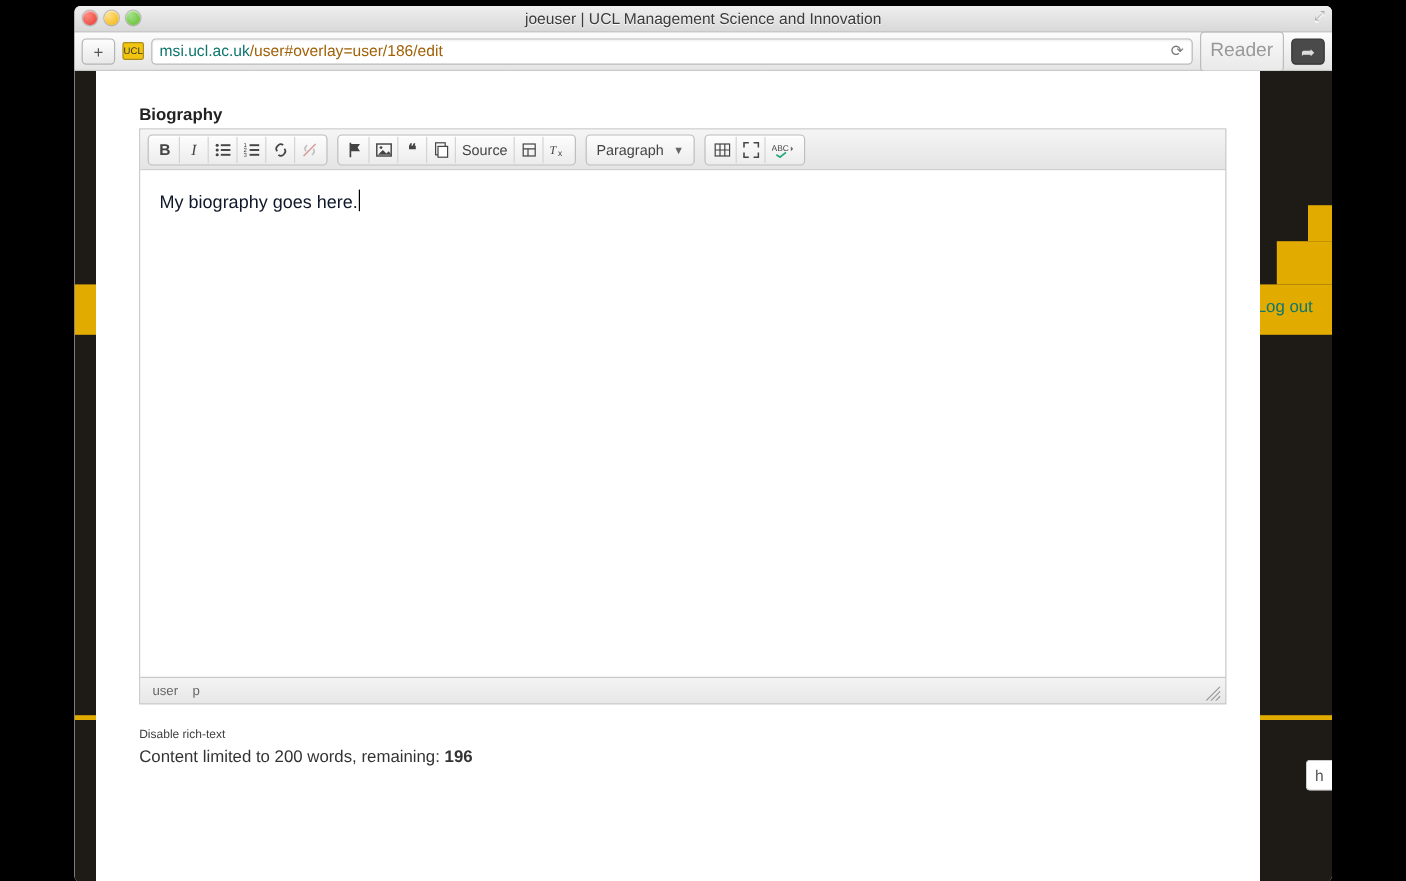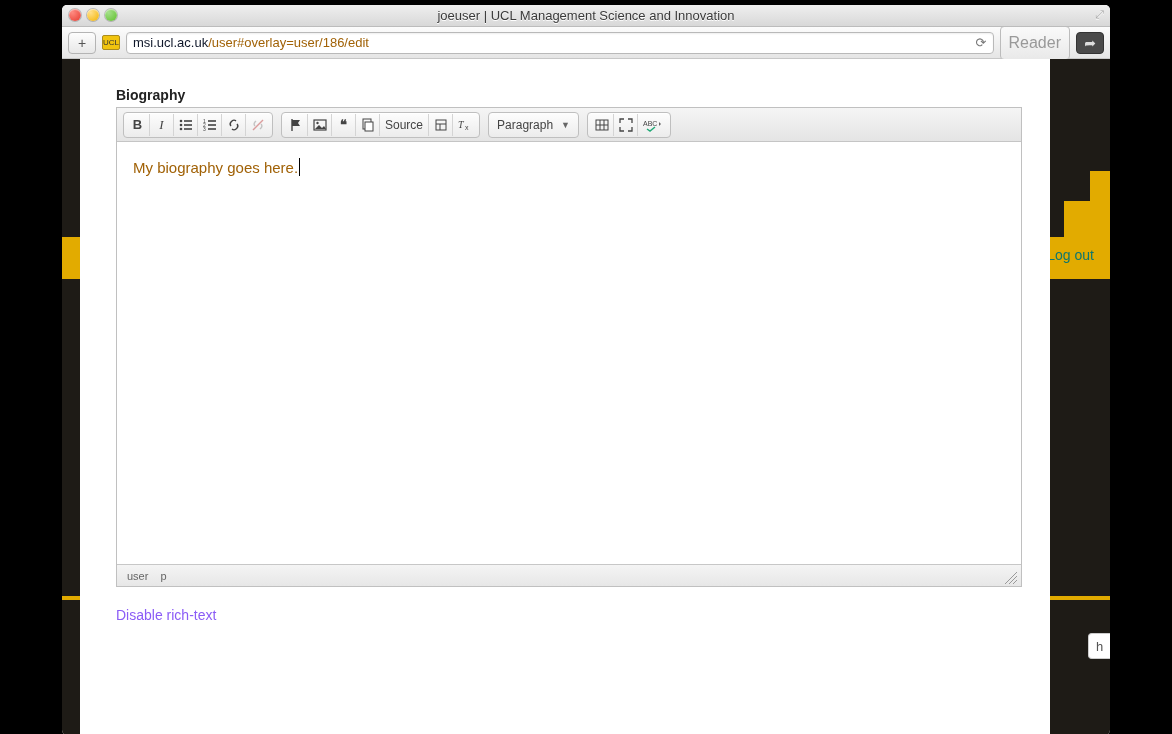--- a/index.html
+++ b/index.html
@@ -30,21 +30,21 @@
     width:28px; height:22px; border:1px solid #b4b4b4; border-radius:4px;
     background:linear-gradient(#fdfdfd,#e8e8e8); display:flex; align-items:center; justify-content:center;
     font-size:14px; color:#555; cursor:pointer;
   }
   .favicon{ width:18px; height:15px; background:#f1c40f; border:1px solid #aa8c1f; border-radius:2px; display:flex; align-items:center; justify-content:center; font-size:8px; color:#333;}
   .urlfield{
     flex:1; height:22px; border:1px solid #b9b9b9; border-radius:4px;
     background:#fff; display:flex; align-items:center; padding:0 6px; font-size:13px;
     box-shadow: inset 0 1px 2px rgba(0,0,0,.07);
   }
-  .urlhost{color:#0f172a;}
+  .urlhost{color:#0f766e;}
   .urlpath{color:#a16207;}
   .reloadbtn{ margin-left:auto; color:#777; font-size:13px; cursor:pointer;}
   .readerbtn{
     height:22px; border:1px solid #bcbcbc; border-radius:4px; color:#999;
     background:linear-gradient(#fafafa,#e9e9e9); font-size:16px; padding:16px 8px;
     display:flex; align-items:center; cursor:default;
   }
   .viewport{ position:relative; width:100%; height:calc(100% - 54px); overflow:hidden; }
 
   .bg-dim{ position:absolute; inset:0; background:#1e1b16; }
@@ -92,34 +92,34 @@
   .tbtn svg{display:block;}
   .tdrop{
     height:26px; border:1px solid #bfbfbf; border-radius:4px;
     background:linear-gradient(#fdfdfd,#ececec);
     display:flex; align-items:center; gap:8px;
     padding:12px 8px; font-size:12px; color:#444; cursor:pointer;
   }
   .tdrop .arrow{ font-size:9px; color:#666; }
 
   .cke-body{
-    height:422px; background:#fff; padding:16px 16px; font-size:15px; color:#a16207;
+    height:422px; background:#fff; padding:16px 16px; font-size:15px; color:#0f172a;
     position:relative;
   }
   .cursor{ display:inline-block; width:1px; height:18px; background:#000; vertical-align:-3px; margin-left:1px;}
 
   .cke-footer{
     height:22px; border-top:1px solid #c7c7c7;
     background:linear-gradient(#f4f4f4,#e7e7e7);
     display:flex; align-items:center; padding:0 10px;
     font-size:11px; color:#666; gap:12px; position:relative;
   }
   .resize-grip{ position:absolute; right:4px; bottom:2px; width:12px; height:12px; }
 
-  .link{ color:#8b5cf6; font-size:14px; cursor:pointer; margin-top:20px; display:inline-block;}
+  .link{ color:#404040; font-size:10px; cursor:pointer; margin-top:20px; display:inline-block;}
   .limit{ color:#333; font-size:14px; margin-top:2px; }
   .limit b{ font-weight:bold; }
 
 </style>
 </head>
 <body>
 
 <div class="browser">
   <div class="titlebar">
     <div class="traffic">
@@ -268,15 +268,18 @@
         <div class="cke-footer">
           <span>user</span>
           <span>p</span>
           <svg class="resize-grip" viewBox="0 0 12 12">
               <path d="M12 0 L0 12 M12 4 L4 12 M12 8 L8 12" stroke="#999" stroke-width="1"></path>
             </svg>
         </div>
       </div>
 
       <a class="link">Disable rich-text</a>
+      <div class="limit">
+        <span>Content limited to 200 words, remaining: </span><b>196</b>
+      </div>
     </div>
   </div>
 </div>
 
 </body></html>

